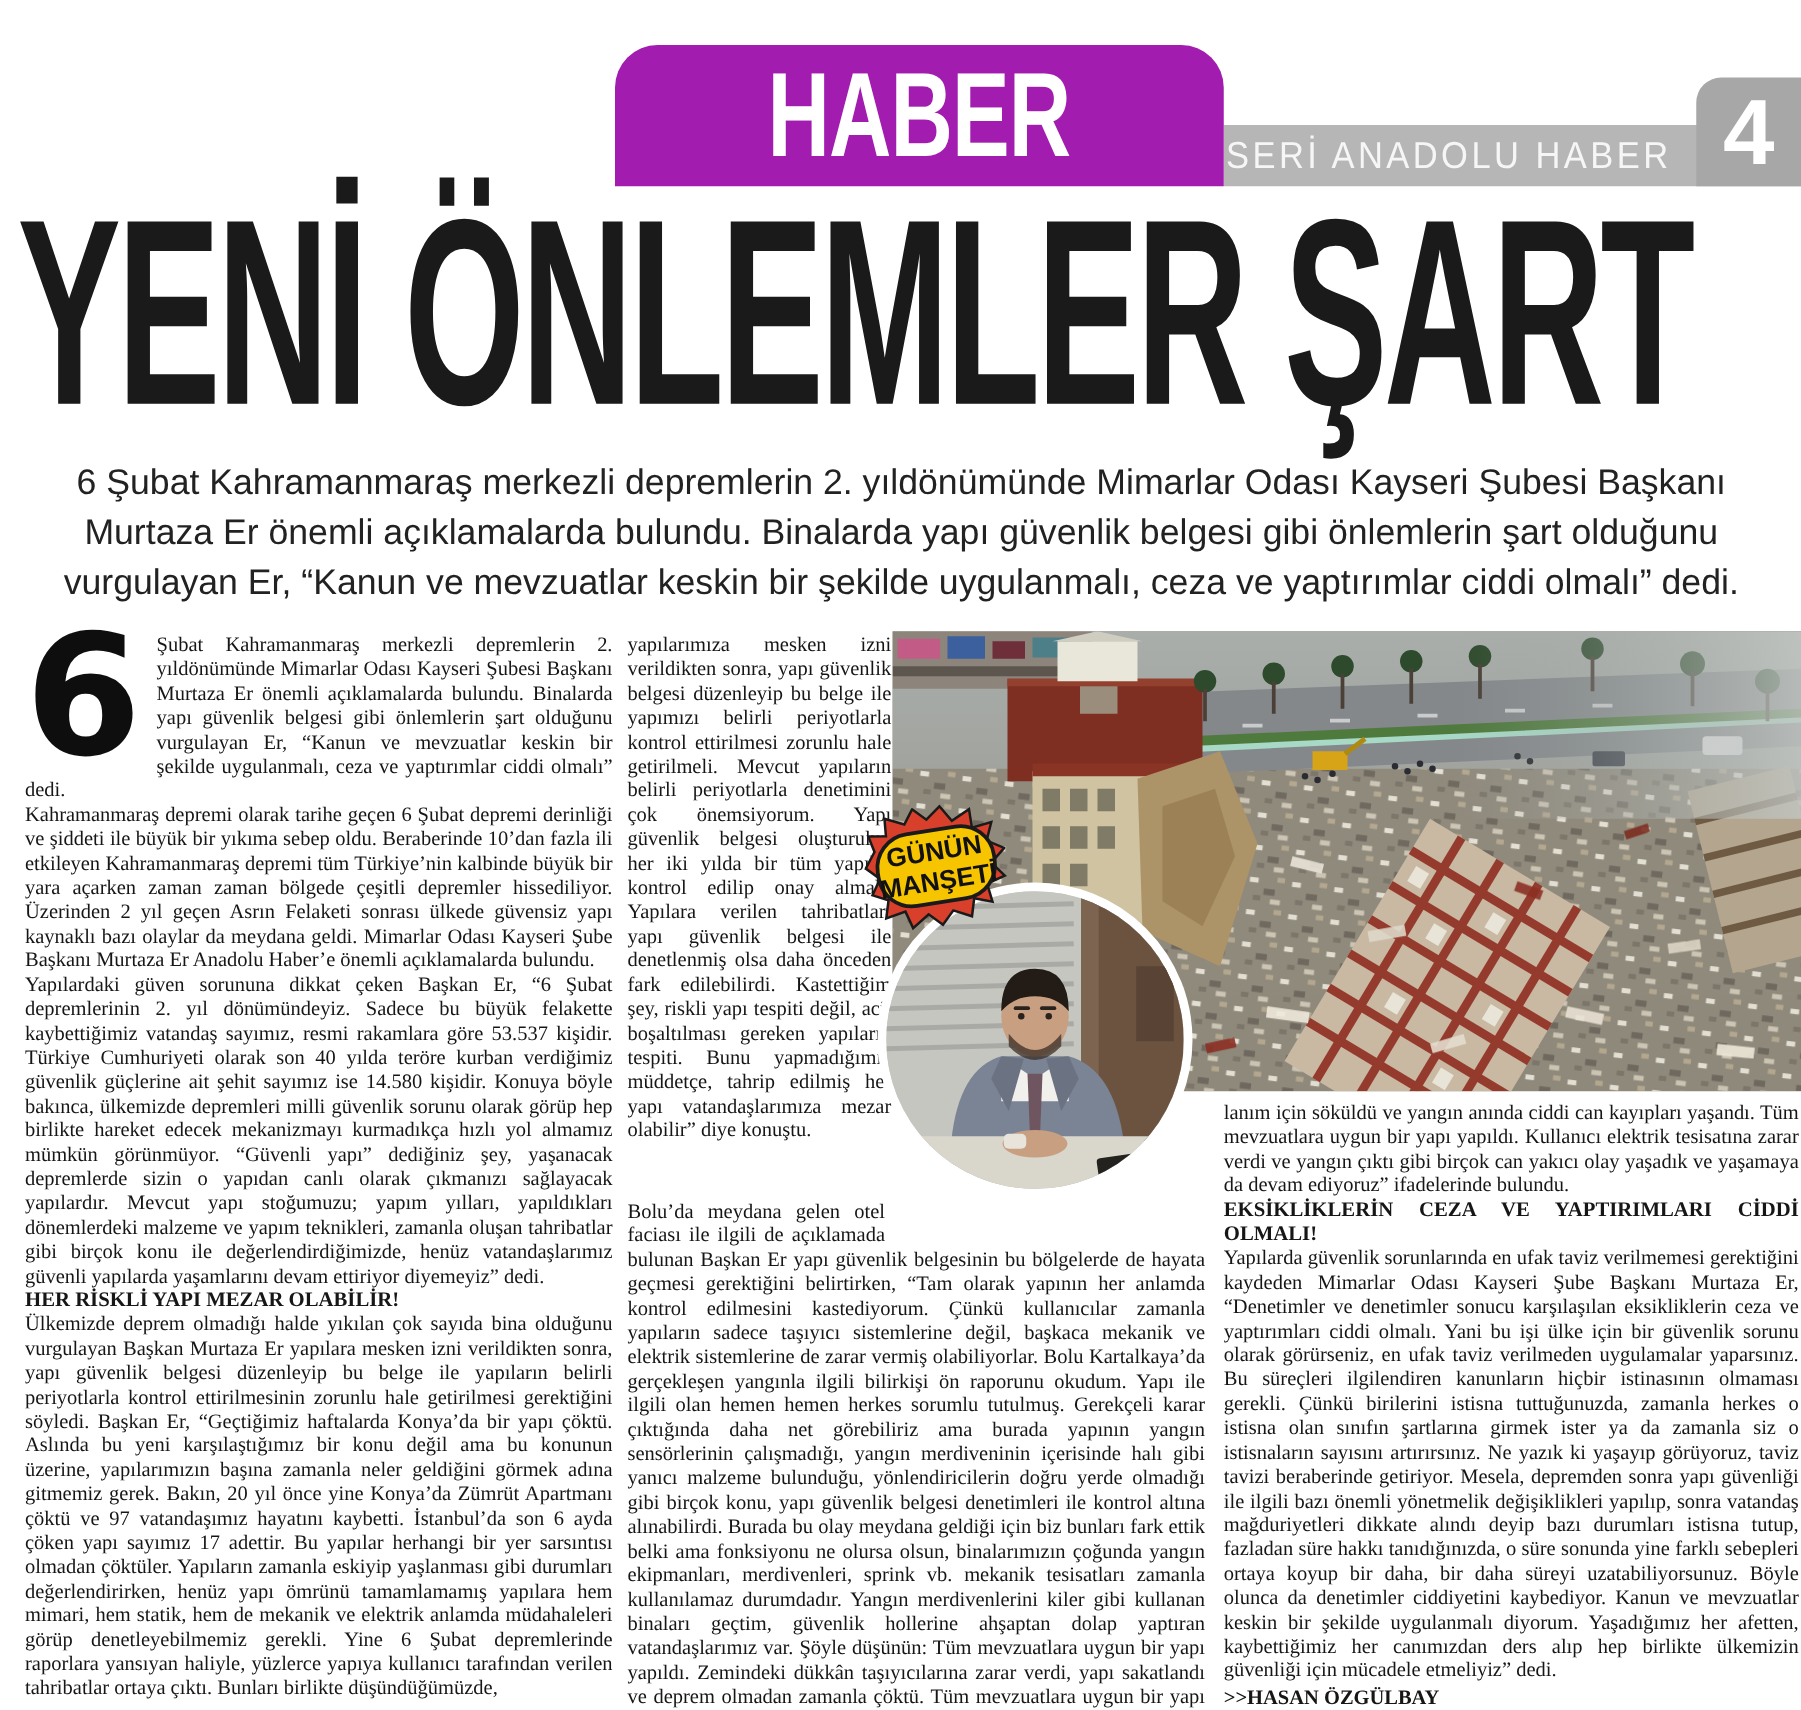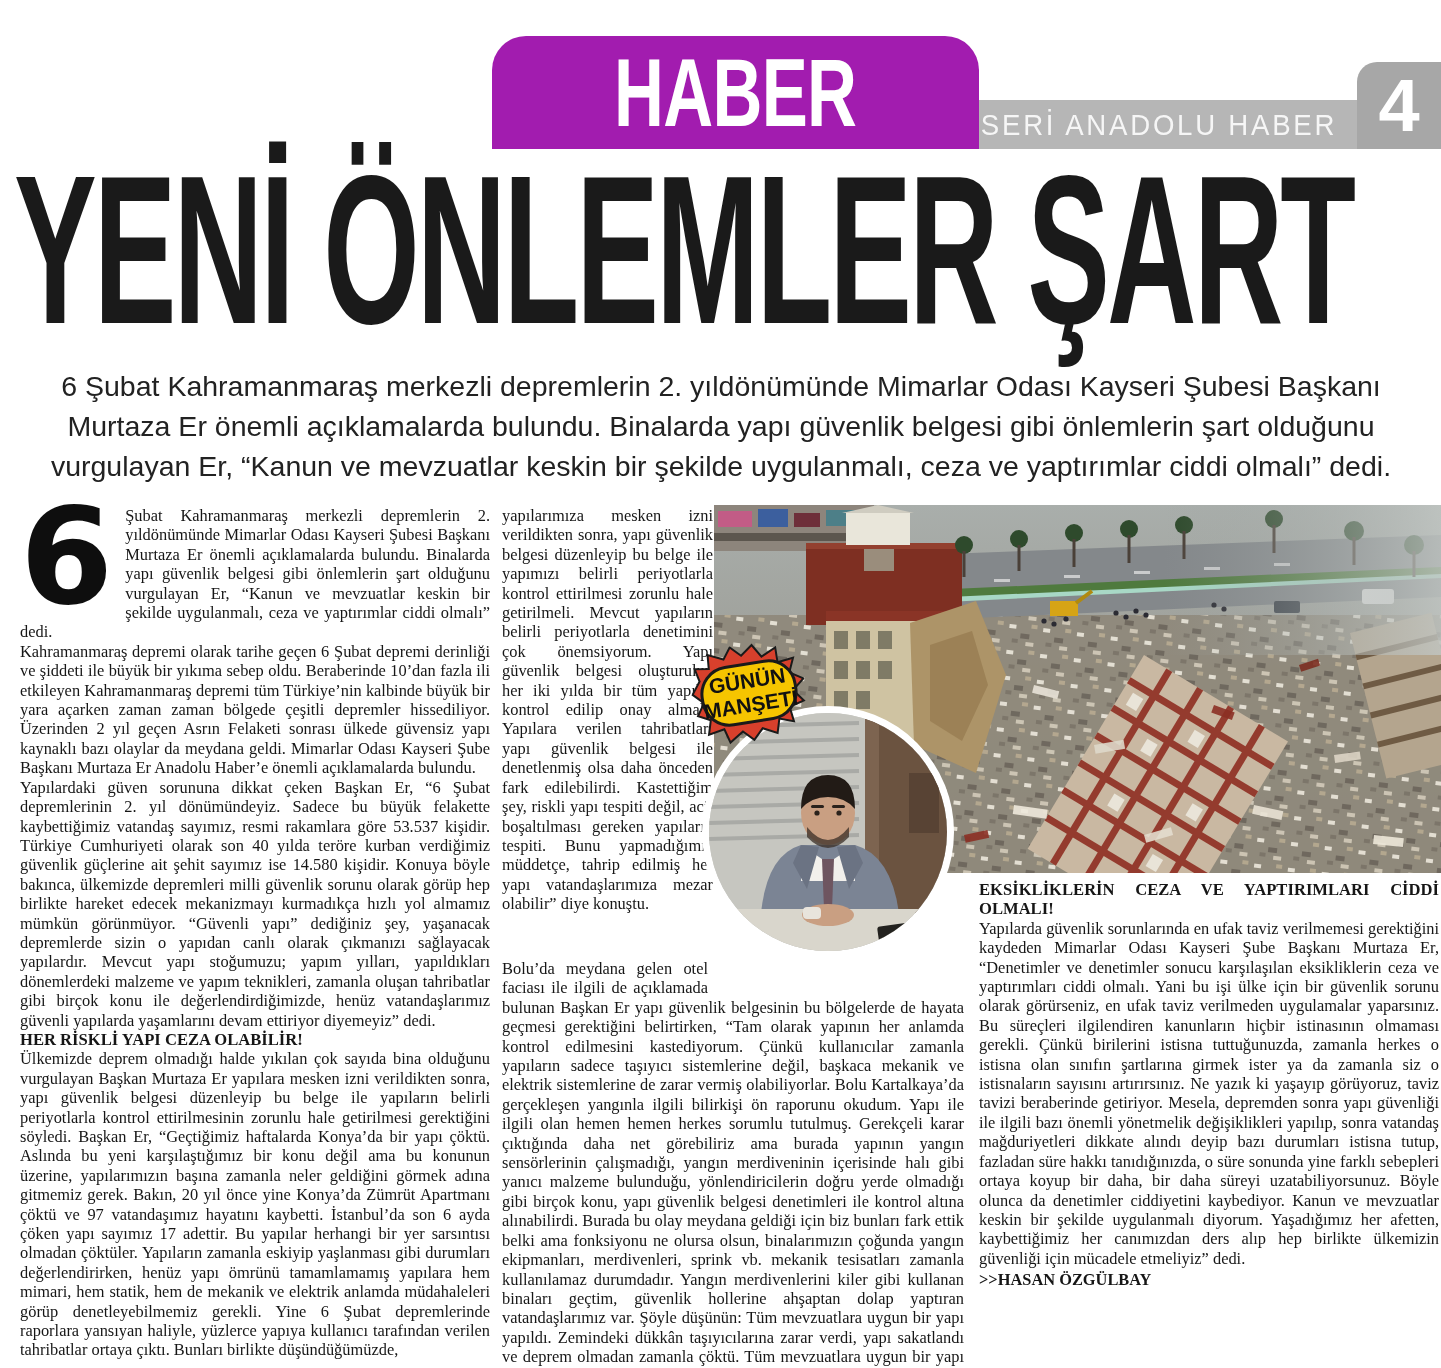--- a/index.html
+++ b/index.html
@@ -335,32 +335,33 @@
       <ellipse cx="119" cy="202" rx="26" ry="11" fill="#c99f82"></ellipse>
       <rect x="94" y="194" width="18" height="12" rx="4" fill="#e8e4dc"></rect>
       <rect x="168" y="214" width="44" height="16" rx="3" fill="#23221f" transform="rotate(-8 168 214)"></rect>
     </svg>
   </div>
 
   <div class="body-col col1">
     <p><span class="dropcap">6</span><span>Şubat Kahramanmaraş merkezli depremlerin 2. yıldönümünde Mimarlar Odası Kayseri Şubesi Başkanı Murtaza Er önemli açıklamalarda bulundu. Binalarda yapı güvenlik belgesi gibi önlemlerin şart olduğunu vurgulayan Er, “Kanun ve mevzuatlar keskin bir şekilde uygulanmalı, ceza ve yaptırımlar ciddi olmalı” dedi.</span></p>
     <p>Kahramanmaraş depremi olarak tarihe geçen 6 Şubat depremi derinliği ve şiddeti ile büyük bir yıkıma sebep oldu. Beraberinde 10’dan fazla ili etkileyen Kahramanmaraş depremi tüm Türkiye’nin kalbinde büyük bir yara açarken zaman zaman bölgede çeşitli depremler hissediliyor. Üzerinden 2 yıl geçen Asrın Felaketi sonrası ülkede güvensiz yapı kaynaklı bazı olaylar da meydana geldi. Mimarlar Odası Kayseri Şube Başkanı Murtaza Er Anadolu Haber’e önemli açıklamalarda bulundu.</p>
     <p>Yapılardaki güven sorununa dikkat çeken Başkan Er, “6 Şubat depremlerinin 2. yıl dönümündeyiz. Sadece bu büyük felakette kaybettiğimiz vatandaş sayımız, resmi rakamlara göre 53.537 kişidir. Türkiye Cumhuriyeti olarak son 40 yılda teröre kurban verdiğimiz güvenlik güçlerine ait şehit sayımız ise 14.580 kişidir. Konuya böyle bakınca, ülkemizde depremleri milli güvenlik sorunu olarak görüp hep birlikte hareket edecek mekanizmayı kurmadıkça hızlı yol almamız mümkün görünmüyor. “Güvenli yapı” dediğiniz şey, yaşanacak depremlerde sizin o yapıdan canlı olarak çıkmanızı sağlayacak yapılardır. Mevcut yapı stoğumuzu; yapım yılları, yapıldıkları dönemlerdeki malzeme ve yapım teknikleri, zamanla oluşan tahribatlar gibi birçok konu ile değerlendirdiğimizde, henüz vatandaşlarımız güvenli yapılarda yaşamlarını devam ettiriyor diyemeyiz” dedi.</p>
-    <p class="sec-head">HER RİSKLİ YAPI CEZA OLABİLİR!</p>
+    <p class="sec-head">HER RİSKLİ YAPI MEZAR OLABİLİR!</p>
     <p>Ülkemizde deprem olmadığı halde yıkılan çok sayıda bina olduğunu vurgulayan Başkan Murtaza Er yapılara mesken izni verildikten sonra, yapı güvenlik belgesi düzenleyip bu belge ile yapıların belirli periyotlarla kontrol ettirilmesinin zorunlu hale getirilmesi gerektiğini söyledi. Başkan Er, “Geçtiğimiz haftalarda Konya’da bir yapı çöktü. Aslında bu yeni karşılaştığımız bir konu değil ama bu konunun üzerine, yapılarımızın başına zamanla neler geldiğini görmek adına gitmemiz gerek. Bakın, 20 yıl önce yine Konya’da Zümrüt Apartmanı çöktü ve 97 vatandaşımız hayatını kaybetti. İstanbul’da son 6 ayda çöken yapı sayımız 17 adettir. Bu yapılar herhangi bir yer sarsıntısı olmadan çöktüler. Yapıların zamanla eskiyip yaşlanması gibi durumları değerlendirirken, henüz yapı ömrünü tamamlamamış yapılara hem mimari, hem statik, hem de mekanik ve elektrik anlamda müdahaleleri görüp denetleyebilmemiz gerekli. Yine 6 Şubat depremlerinde raporlara yansıyan haliyle, yüzlerce yapıya kullanıcı tarafından verilen tahribatlar ortaya çıktı. Bunları birlikte düşündüğümüzde,</p>
   </div>
 
   <div class="body-col col2">
     <p>yapılarımıza mesken izni verildikten sonra, yapı güvenlik belgesi düzenleyip bu belge ile yapımızı belirli periyotlarla kontrol ettirilmesi zorunlu hale getirilmeli. Mevcut yapıların belirli periyotlarla denetimini çok önemsiyorum. Yapı güvenlik belgesi oluşturulup her iki yılda bir tüm yapılar kontrol edilip onay almalı. Yapılara verilen tahribatları yapı güvenlik belgesi ile denetlenmiş olsa daha önceden fark edilebilirdi. Kastettiğim şey, riskli yapı tespiti değil, acil boşaltılması gereken yapıların tespiti. Bunu yapmadığımız müddetçe, tahrip edilmiş her yapı vatandaşlarımıza mezar olabilir” diye konuştu.</p>
   </div>
 
   <div class="body-col col-mid">
     <span class="portrait-spacer"></span>
     <p>Bolu’da meydana gelen otel faciası ile ilgili de açıklamada bulunan Başkan Er yapı güvenlik belgesinin bu bölgelerde de hayata geçmesi gerektiğini belirtirken, “Tam olarak yapının her anlamda kontrol edilmesini kastediyorum. Çünkü kullanıcılar zamanla yapıların sadece taşıyıcı sistemlerine değil, başkaca mekanik ve elektrik sistemlerine de zarar vermiş olabiliyorlar. Bolu Kartalkaya’da gerçekleşen yangınla ilgili bilirkişi ön raporunu okudum. Yapı ile ilgili olan hemen hemen herkes sorumlu tutulmuş. Gerekçeli karar çıktığında daha net görebiliriz ama burada yapının yangın sensörlerinin çalışmadığı, yangın merdiveninin içerisinde halı gibi yanıcı malzeme bulunduğu, yönlendiricilerin doğru yerde olmadığı gibi birçok konu, yapı güvenlik belgesi denetimleri ile kontrol altına alınabilirdi. Burada bu olay meydana geldiği için biz bunları fark ettik belki ama fonksiyonu ne olursa olsun, binalarımızın çoğunda yangın ekipmanları, merdivenleri, sprink vb. mekanik tesisatları zamanla kullanılamaz durumdadır. Yangın merdivenlerini kiler gibi kullanan binaları geçtim, güvenlik hollerine ahşaptan dolap yaptıran vatandaşlarımız var. Şöyle düşünün: Tüm mevzuatlara uygun bir yapı yapıldı. Zemindeki dükkân taşıyıcılarına zarar verdi, yapı sakatlandı ve deprem olmadan zamanla çöktü. Tüm mevzuatlara uygun bir yapı yapıldı. Kullanıcılar tarafından yangın merdiveni kapıları normal kul-</p>
   </div>
 
   <div class="body-col col-right">
+    <p>lanım için söküldü ve yangın anında ciddi can kayıpları yaşandı. Tüm mevzuatlara uygun bir yapı yapıldı. Kullanıcı elektrik tesisatına zarar verdi ve yangın çıktı gibi birçok can yakıcı olay yaşadık ve yaşamaya da devam ediyoruz” ifadelerinde bulundu.</p>
     <p class="sec-head">EKSİKLİKLERİN CEZA VE YAPTIRIMLARI CİDDİ OLMALI!</p>
     <p><span>Yapılarda güvenlik sorunlarında en ufak taviz verilmemesi gerektiğini kaydeden Mimarlar Odası Kayseri Şube Başkanı Murtaza Er, </span><span class="bold-quote">“Denetimler ve denetimler sonucu karşılaşılan eksikliklerin ceza ve yaptırımları ciddi olmalı. Yani bu işi ülke için bir güvenlik sorunu olarak görürseniz, en ufak taviz verilmeden uygulamalar yaparsınız. Bu süreçleri ilgilendiren kanunların hiçbir istinasının olmaması gerekli. Çünkü birilerini istisna tuttuğunuzda, zamanla herkes o istisna olan sınıfın şartlarına girmek ister ya da zamanla siz o istisnaların sayısını artırırsınız. Ne yazık ki yaşayıp görüyoruz, taviz tavizi beraberinde getiriyor. Mesela, depremden sonra yapı güvenliği ile ilgili bazı önemli yönetmelik değişiklikleri yapılıp, sonra vatandaş mağduriyetleri dikkate alındı deyip bazı durumları istisna tutup, fazladan süre hakkı tanıdığınızda, o süre sonunda yine farklı sebepleri ortaya koyup bir daha, bir daha süreyi uzatabiliyorsunuz. Böyle olunca da denetimler ciddiyetini kaybediyor. Kanun ve mevzuatlar keskin bir şekilde uygulanmalı diyorum. Yaşadığımız her afetten, kaybettiğimiz her canımızdan ders alıp hep birlikte ülkemizin güvenliği için mücadele etmeliyiz”</span><span> dedi.</span></p>
     <p class="byline">&gt;&gt;HASAN ÖZGÜLBAY</p>
   </div>
 
 </div>
 
 </body></html>

